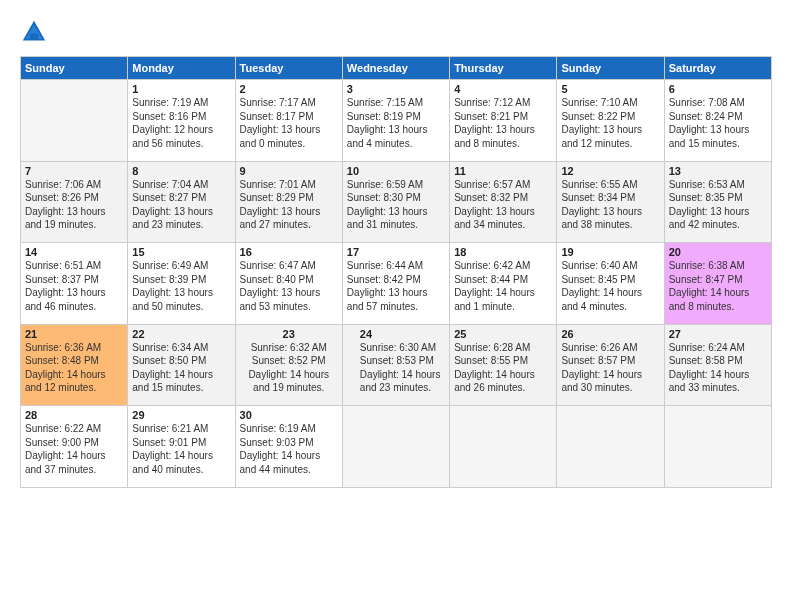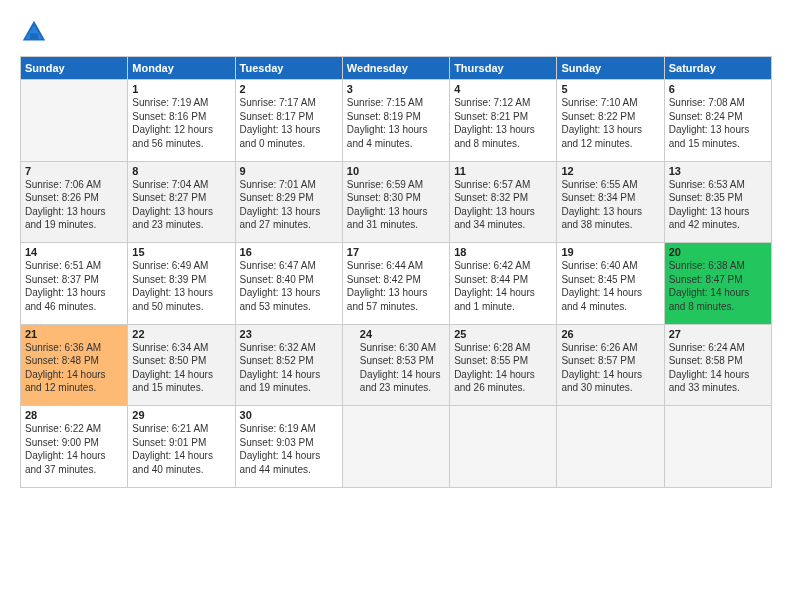--- a/index.html
+++ b/index.html
@@ -212,35 +212,35 @@
             <div class="day-info">Sunrise: 6:44 AM<br>Sunset: 8:42 PM<br>Daylight: 13 hours<br>and 57 minutes.</div>
           </td>
           <td style="background: rgb(255, 255, 255);">
             <span class="day-num">18</span>
             <div class="day-info">Sunrise: 6:42 AM<br>Sunset: 8:44 PM<br>Daylight: 14 hours<br>and 1 minute.</div>
           </td>
           <td style="background: rgb(255, 255, 255);">
             <span class="day-num">19</span>
             <div class="day-info">Sunrise: 6:40 AM<br>Sunset: 8:45 PM<br>Daylight: 14 hours<br>and 4 minutes.</div>
           </td>
-          <td style="background: #22c55e; margin-left: 45px;">
+          <td style="background: #f0abfc; margin-left: 45px;">
             <span class="day-num">20</span>
             <div class="day-info">Sunrise: 6:38 AM<br>Sunset: 8:47 PM<br>Daylight: 14 hours<br>and 8 minutes.</div>
           </td>
         </tr>
         <tr>
           <td style="background: #fdba74;">
             <span class="day-num">21</span>
             <div class="day-info">Sunrise: 6:36 AM<br>Sunset: 8:48 PM<br>Daylight: 14 hours<br>and 12 minutes.</div>
           </td>
           <td style="background: rgb(242, 242, 242);">
             <span class="day-num">22</span>
             <div class="day-info">Sunrise: 6:34 AM<br>Sunset: 8:50 PM<br>Daylight: 14 hours<br>and 15 minutes.</div>
           </td>
-          <td style="background: rgb(242, 242, 242);">
+          <td style="background: rgb(242, 242, 242); text-align: center;">
             <span class="day-num">23</span>
             <div class="day-info">Sunrise: 6:32 AM<br>Sunset: 8:52 PM<br>Daylight: 14 hours<br>and 19 minutes.</div>
           </td>
           <td style="background: rgb(242, 242, 242); padding-left: 17px;">
             <span class="day-num">24</span>
             <div class="day-info">Sunrise: 6:30 AM<br>Sunset: 8:53 PM<br>Daylight: 14 hours<br>and 23 minutes.</div>
           </td>
           <td style="background: rgb(242, 242, 242);">
             <span class="day-num">25</span>
             <div class="day-info">Sunrise: 6:28 AM<br>Sunset: 8:55 PM<br>Daylight: 14 hours<br>and 26 minutes.</div>

